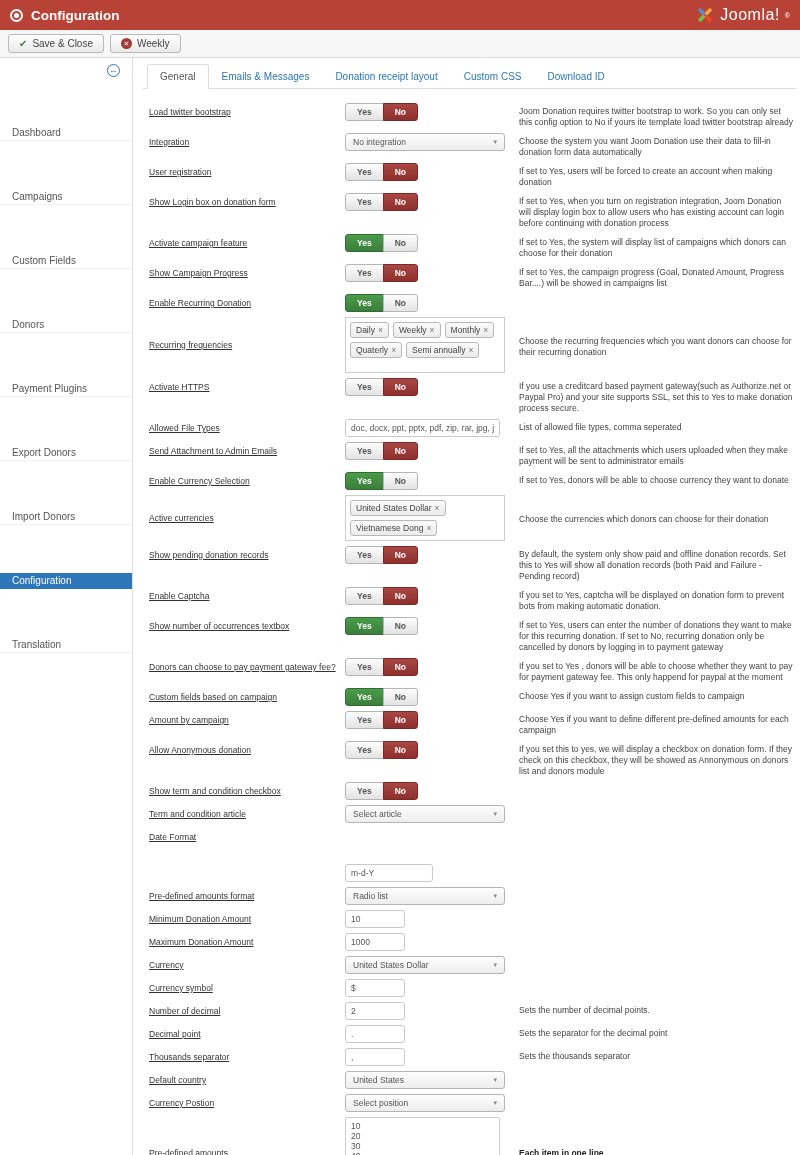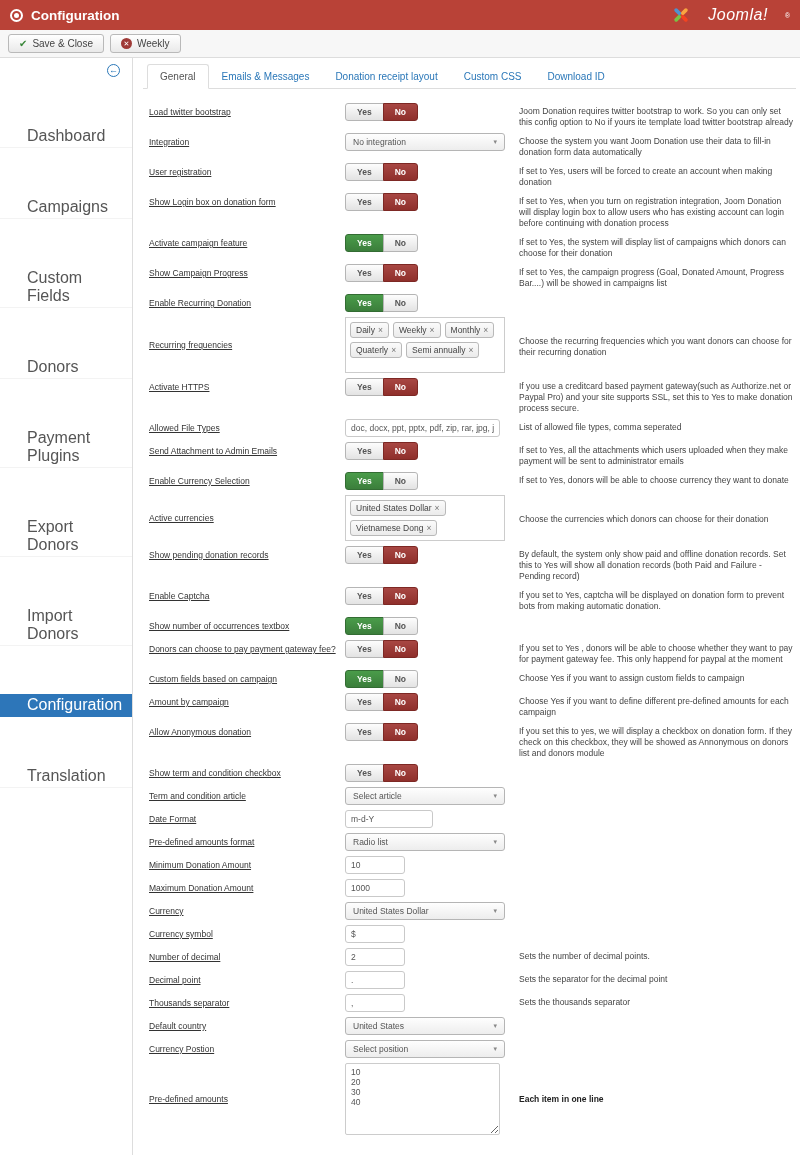--- a/index.html
+++ b/index.html
@@ -4,35 +4,35 @@
 <style>
   * { box-sizing: border-box; margin: 0; padding: 0; }
   html,body { width:800px; background:#fff; font-family:"Liberation Sans", sans-serif; }
   body { min-height:1155px; }
 
   
   .header { height:30px; background:#b94237; display:flex; align-items:center; justify-content:space-between; padding:0 10px; }
   .htitle { display:flex; align-items:center; gap:8px; color:#fff; font-size:13.5px; font-weight:bold; }
   .target-icon { width:13px; height:13px; border:2px solid #fff; border-radius:50%; display:inline-flex; align-items:center; justify-content:center; }
   .target-icon .dot { width:5px; height:5px; background:#fff; border-radius:50%; }
-  .hlogo { display:flex; align-items:center; gap:17px; color:#fff;font-style:italic; }
+  .hlogo { display:flex; align-items:center; gap:5px; color:#fff; }
   .logotext { font-size:16px; letter-spacing:0.5px; }
   .hlogo sup { font-size:7px; vertical-align:top; }
 
   
   .toolbar { background:#f7f7f7; border-bottom:1px solid #ddd; padding:4px 8px; display:flex; gap:6px; }
   .btn { display:inline-flex; align-items:center; gap:5px; background:linear-gradient(#ffffff,#e9e9e9); border:1px solid #b9b9b9; border-radius:3px; padding:3px 10px; font-size:10px; color:#444; font-family:inherit; cursor:pointer; }
   .ic.check { color:#3a873a; font-size:10px; }
   .ic.cancel { width:11px; height:11px; background:#9f3a37; color:#fff; border-radius:50%; font-size:7px; line-height:11px; text-align:center; display:inline-block; }
 
   
   .layout { display:flex; align-items:stretch; min-height:1096px; }
   .sidebar { width:133px; border-right:1px solid #ddd; padding-top:4px; }
   .collapse { width:13px; height:13px; border:1px solid #2a77b8; color:#2a77b8; border-radius:50%; font-size:9px; line-height:11px; text-align:center; margin:2px 12px 6px auto; cursor:pointer; }
-  .sidebar .item { padding:2px 27px; font-size:16px; color:#555; border-bottom:1px solid #f3f3f3; cursor:pointer;margin-top:48px; }
+  .sidebar .item { padding:2px 12px; font-size:10px; color:#555; border-bottom:1px solid #f3f3f3; cursor:pointer;margin-top:48px; }
   .sidebar .item.active { background:#2d76b9; color:#fff; border-bottom-color:#2d76b9; }
 
   .main { flex:1; padding:6px 4px 20px 10px; }
   .tabbar { display:flex; border-bottom:1px solid #ddd; padding-left:4px; }
   .tab { padding:6px 12px; font-size:10px; color:#2a77b8; border:1px solid transparent; margin-bottom:-1px; border-radius:3px 3px 0 0; cursor:pointer; }
   .tab.active { background:#fff; border-color:#ddd; border-bottom-color:#fff; color:#555; }
 
   
   .form { padding:14px 0 0 6px; }
   .frow { display:flex; align-items:flex-start; margin-bottom:5px; min-height:18px; }
@@ -51,21 +51,21 @@
   .tbtn.on-green { background:linear-gradient(#4a9c4a,#3b7e3b); border-color:#336c33; color:#fff; }
   .tbtn.on-red { background:linear-gradient(#a84743,#8f2f2b); border-color:#7d2824; color:#fff; }
 
   
   .sel { display:flex; justify-content:space-between; align-items:center; width:160px; padding:3px 7px; border:1px solid #b5b5b5; border-radius:3px; background:linear-gradient(#fefefe,#ededed); font-size:8.5px; color:#555; cursor:pointer; }
   .caret { color:#888; font-size:7px; }
 
   
   .tin { border:1px solid #c9c9c9; border-radius:3px; padding:3px 5px; font-size:8.5px; color:#555; font-family:inherit; }
   .tin.s { width:60px; }
-  .tin.m { width:88px; }
+  .tin.m { width:88px;margin-top:36px; }
   .tin.w { width:155px; }
   .suffix { font-size:8.5px; color:#333; }
 
   
   .tagbox { border:1px solid #ccc; background:#fff; padding:4px; width:160px; display:flex; flex-wrap:wrap; gap:4px; align-content:flex-start; cursor:text; }
   .tag { border:1px solid #b9b9b9; border-radius:3px; background:linear-gradient(#fbfbfb,#ebebeb); padding:2px 5px; font-size:8.5px; color:#444; white-space:nowrap; display:inline-flex; gap:3px; align-items:center; }
   .tagx { color:#777; cursor:pointer; font-size:8.5px; }
 
   
   .tarea { width:155px; border:1px solid #ccc; border-radius:2px; font-size:8.5px; color:#555; font-family:inherit; padding:3px 5px; resize:both; }
@@ -301,20 +301,21 @@
           <div class="fdesc">If you set to Yes, captcha will be displayed on donation form to prevent bots from making automatic donation.</div>
         </div>
         <div class="frow">
           <div class="flabel">Show number of occurrences textbox</div>
           <div class="fcontrol">
             <div class="tgroup">
               <span class="tbtn on-green">Yes</span>
               <span class="tbtn">No</span>
             </div>
           </div>
+          <div class="fdesc">If set to Yes, users can enter the number of donations they want to make for this recurring donation. If set to No, recurring donation only be cancelled by donors by logging in to payment gateway</div>
         </div>
         <div class="frow">
           <div class="flabel">Donors can choose to pay payment gateway fee?</div>
           <div class="fcontrol">
             <div class="tgroup">
               <span class="tbtn">Yes</span>
               <span class="tbtn on-red">No</span>
             </div>
           </div>
           <div class="fdesc">If you set to Yes , donors will be able to choose whether they want to pay for payment gateway fee. This only happend for paypal at the moment</div>

